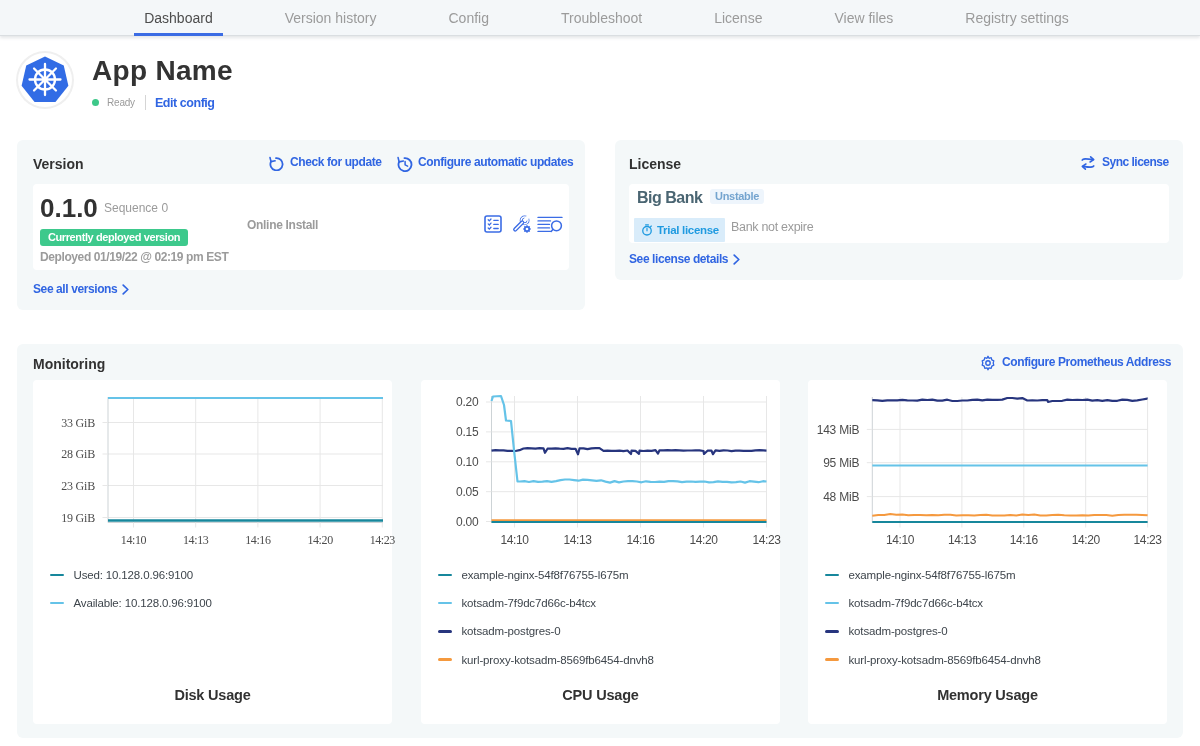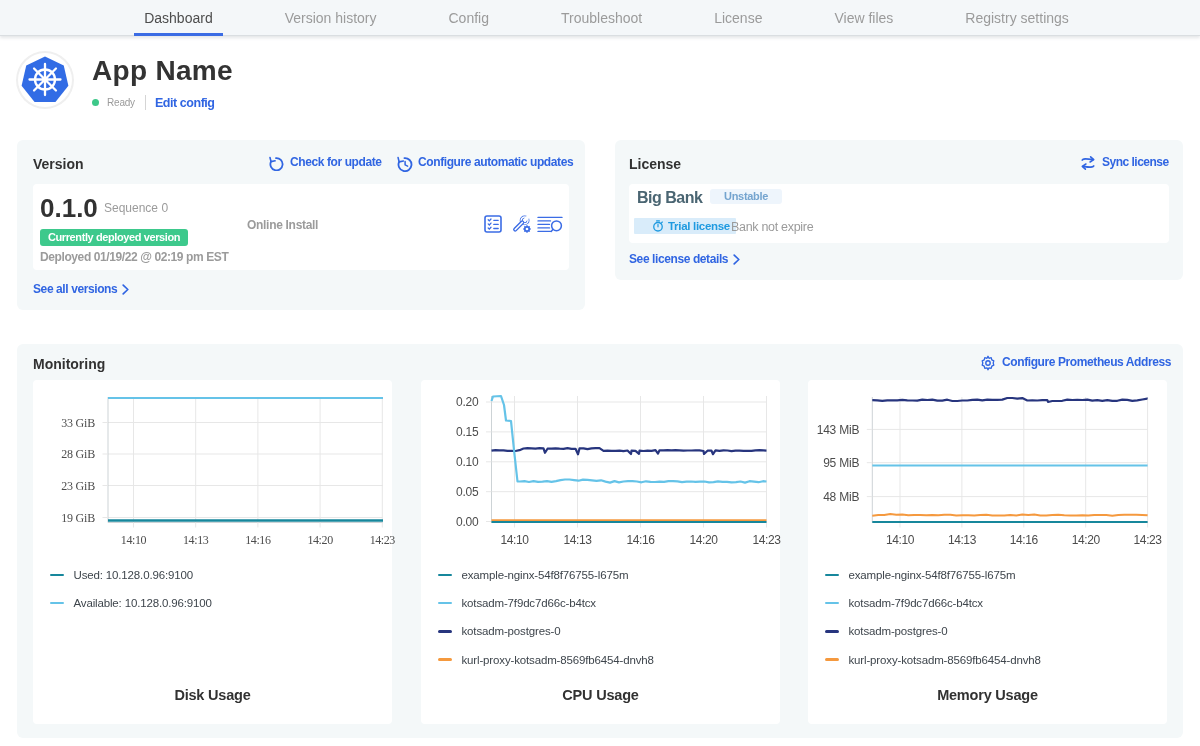--- a/index.html
+++ b/index.html
@@ -149,22 +149,22 @@
   <svg width="16" height="16" viewBox="0 0 16 16" style="margin-right:6px; margin-top:3px;">
     <path d="M2.2 5.1 C3 3.4 5.4 3.4 13 4.6" fill="none" stroke="#3065e2" stroke-width="1.6" stroke-linecap="round"></path>
     <path d="M10.6 1.8 l3.1 2.9 -3.6 2.3" fill="none" stroke="#3065e2" stroke-width="1.6" stroke-linecap="round" stroke-linejoin="round"></path>
     <path d="M13.8 10.9 C13 12.6 10.6 12.6 3 11.4" fill="none" stroke="#3065e2" stroke-width="1.6" stroke-linecap="round"></path>
     <path d="M5.4 14.2 l-3.1 -2.9 3.6 -2.3" fill="none" stroke="#3065e2" stroke-width="1.6" stroke-linecap="round" stroke-linejoin="round"></path>
   </svg>
   Sync license
 </div>
 <div class="whitepanel" style="left:629px; top:184px; width:540px; height:59px;"></div>
 <div class="abs" style="left:637px; top:190px; font-size:16px; font-weight:700; color:#4a6572; letter-spacing:-0.5px; line-height:1;">Big Bank</div>
-<div class="abs" style="left:710px; top:189px; height:15px; background:#eef5fc; border-radius:3px; font-size:11px; font-weight:700; letter-spacing:-0.3px; color:#74a4cf; padding:0 14px; line-height:15px;">Unstable</div>
-<div class="abs" style="left:634px; top:218px; background:#d9ecfa; border-radius:1px; font-size:11.5px; font-weight:700; letter-spacing:-0.3px; color:#1f9ae0; padding:0 6px 0 18px; display:flex; align-items:center; height:16px;">
+<div class="abs" style="left:710px; top:189px; height:15px; background:#eef5fc; border-radius:3px; font-size:11px; font-weight:700; letter-spacing:-0.3px; color:#74a4cf; padding:0 5px; line-height:15px;">Unstable</div>
+<div class="abs" style="left:634px; top:218px; background:#d9ecfa; border-radius:1px; font-size:11.5px; font-weight:700; letter-spacing:-0.3px; color:#1f9ae0; padding:0 6px 0 7px; display:flex; align-items:center; height:24px;">
   <svg width="12" height="12" viewBox="0 0 13 13" style="margin-right:4px;">
     <circle cx="6.5" cy="7.3" r="4.6" fill="none" stroke="#1f9ae0" stroke-width="1.4"></circle>
     <path d="M6.5 5 v2.4" stroke="#1f9ae0" stroke-width="1.3" stroke-linecap="round"></path>
     <path d="M5 1 h3" stroke="#1f9ae0" stroke-width="1.4" stroke-linecap="round"></path>
     <path d="M10 3.4 l1.2-1.2" stroke="#1f9ae0" stroke-width="1.3" stroke-linecap="round"></path>
   </svg>
   Trial license
 </div>
 <div class="abs gray" style="left:731px; top:221px; font-size:12.5px; letter-spacing:-0.3px; line-height:1;">Bank not expire</div>
 <div class="abs bluelink" style="left:629px; top:253px; font-size:12px;">See license details

